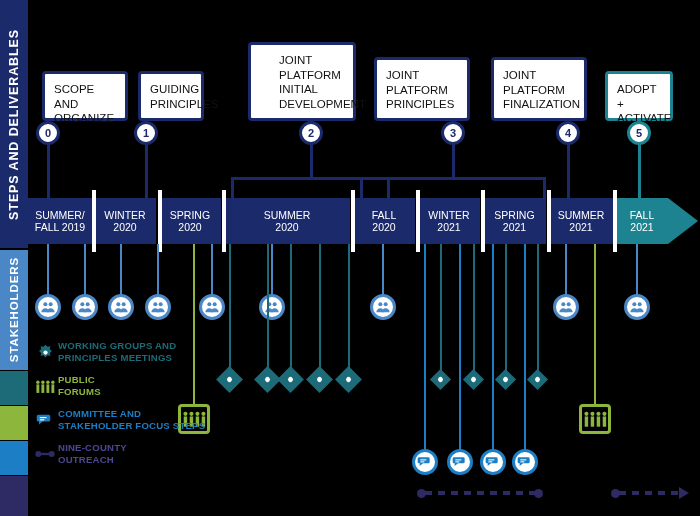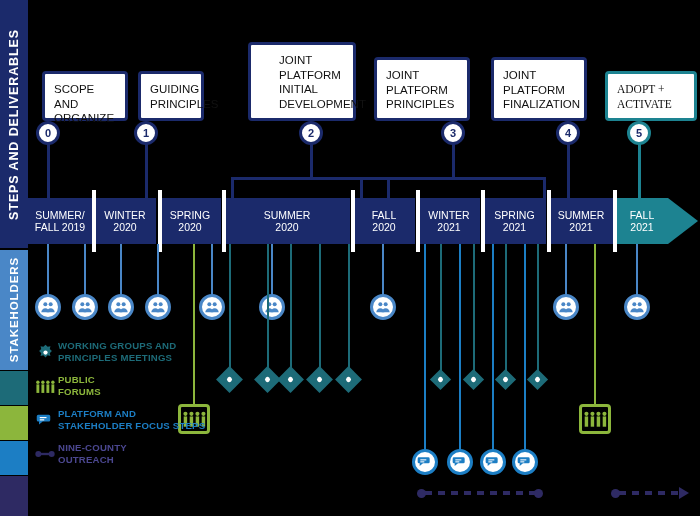--- a/index.html
+++ b/index.html
@@ -140,21 +140,21 @@
   <div class="bracket" style="left:360px;top:177px;width:186px;height:22px;"></div>
 
   <div class="stepbox" style="left:491px;top:57px;width:96px;height:64px;">
     <div class="t">JOINT PLATFORM FINALIZATION</div>
   </div>
   <div class="badge" style="left:556px;top:121px;">
     <span>4</span>
   </div>
   <div class="stem" style="left:567px;top:143px;height:57px;"></div>
 
-  <div class="stepbox teal" style="left:605px;top:71px;width:92px;height:50px;font-family:Liberation Serif, serif;">
+  <div class="stepbox teal" style="left:605px;top:71px;width:68px;height:50px;">
     <div class="t">ADOPT + ACTIVATE</div>
   </div>
   <div class="badge teal" style="left:627px;top:121px;">
     <span>5</span>
   </div>
   <div class="stem teal" style="left:638px;top:143px;height:57px;"></div>
 
   <div id="tl">
     <div class="seg" style="left:0px;width:64px;">
       <b>SUMMER/</b>
@@ -442,21 +442,21 @@
       <div class="lico">
         <svg viewBox="0 0 24 24" width="18" height="18">
             <g fill="#1c7ec4">
               <path d="M3 5h14a2 2 0 012 2v5a2 2 0 01-2 2H9l-5 4v-4H3a2 2 0 01-2-2V7a2 2 0 012-2z"></path>
             </g>
             <rect x="5" y="8" width="9" height="1.6" fill="#fff"></rect>
             <rect x="5" y="11" width="6" height="1.6" fill="#fff"></rect>
           </svg>
       </div>
       <div class="ltxt c-fg">
-        <div>PLATFORM AND</div>
+        <div>COMMITTEE AND</div>
         <div>STAKEHOLDER FOCUS STEPS</div>
       </div>
     </div>
     <div class="lrow">
       <div class="lico">
         <svg viewBox="0 0 24 12" width="20" height="10">
             <circle cx="4" cy="6" r="3.6" fill="#2e2a63"></circle>
             <rect x="7" y="4.6" width="10" height="2.8" fill="#2e2a63"></rect>
             <circle cx="20" cy="6" r="3.6" fill="#2e2a63"></circle>
           </svg>

